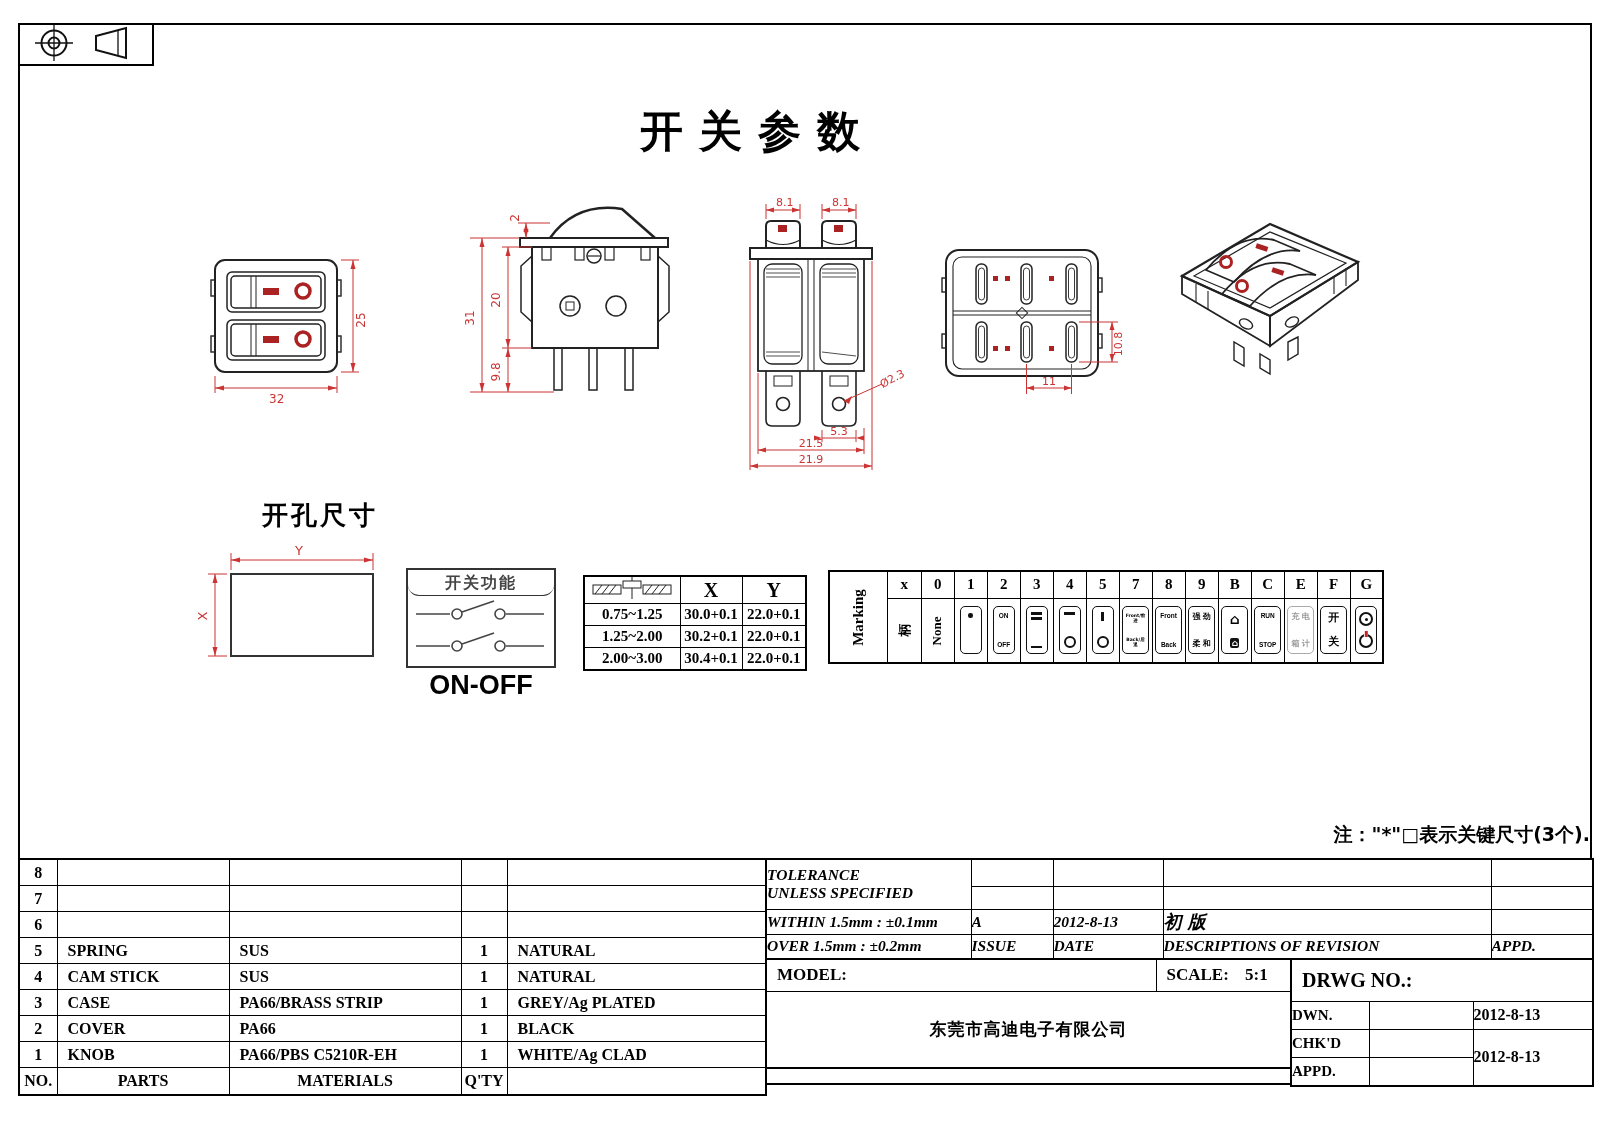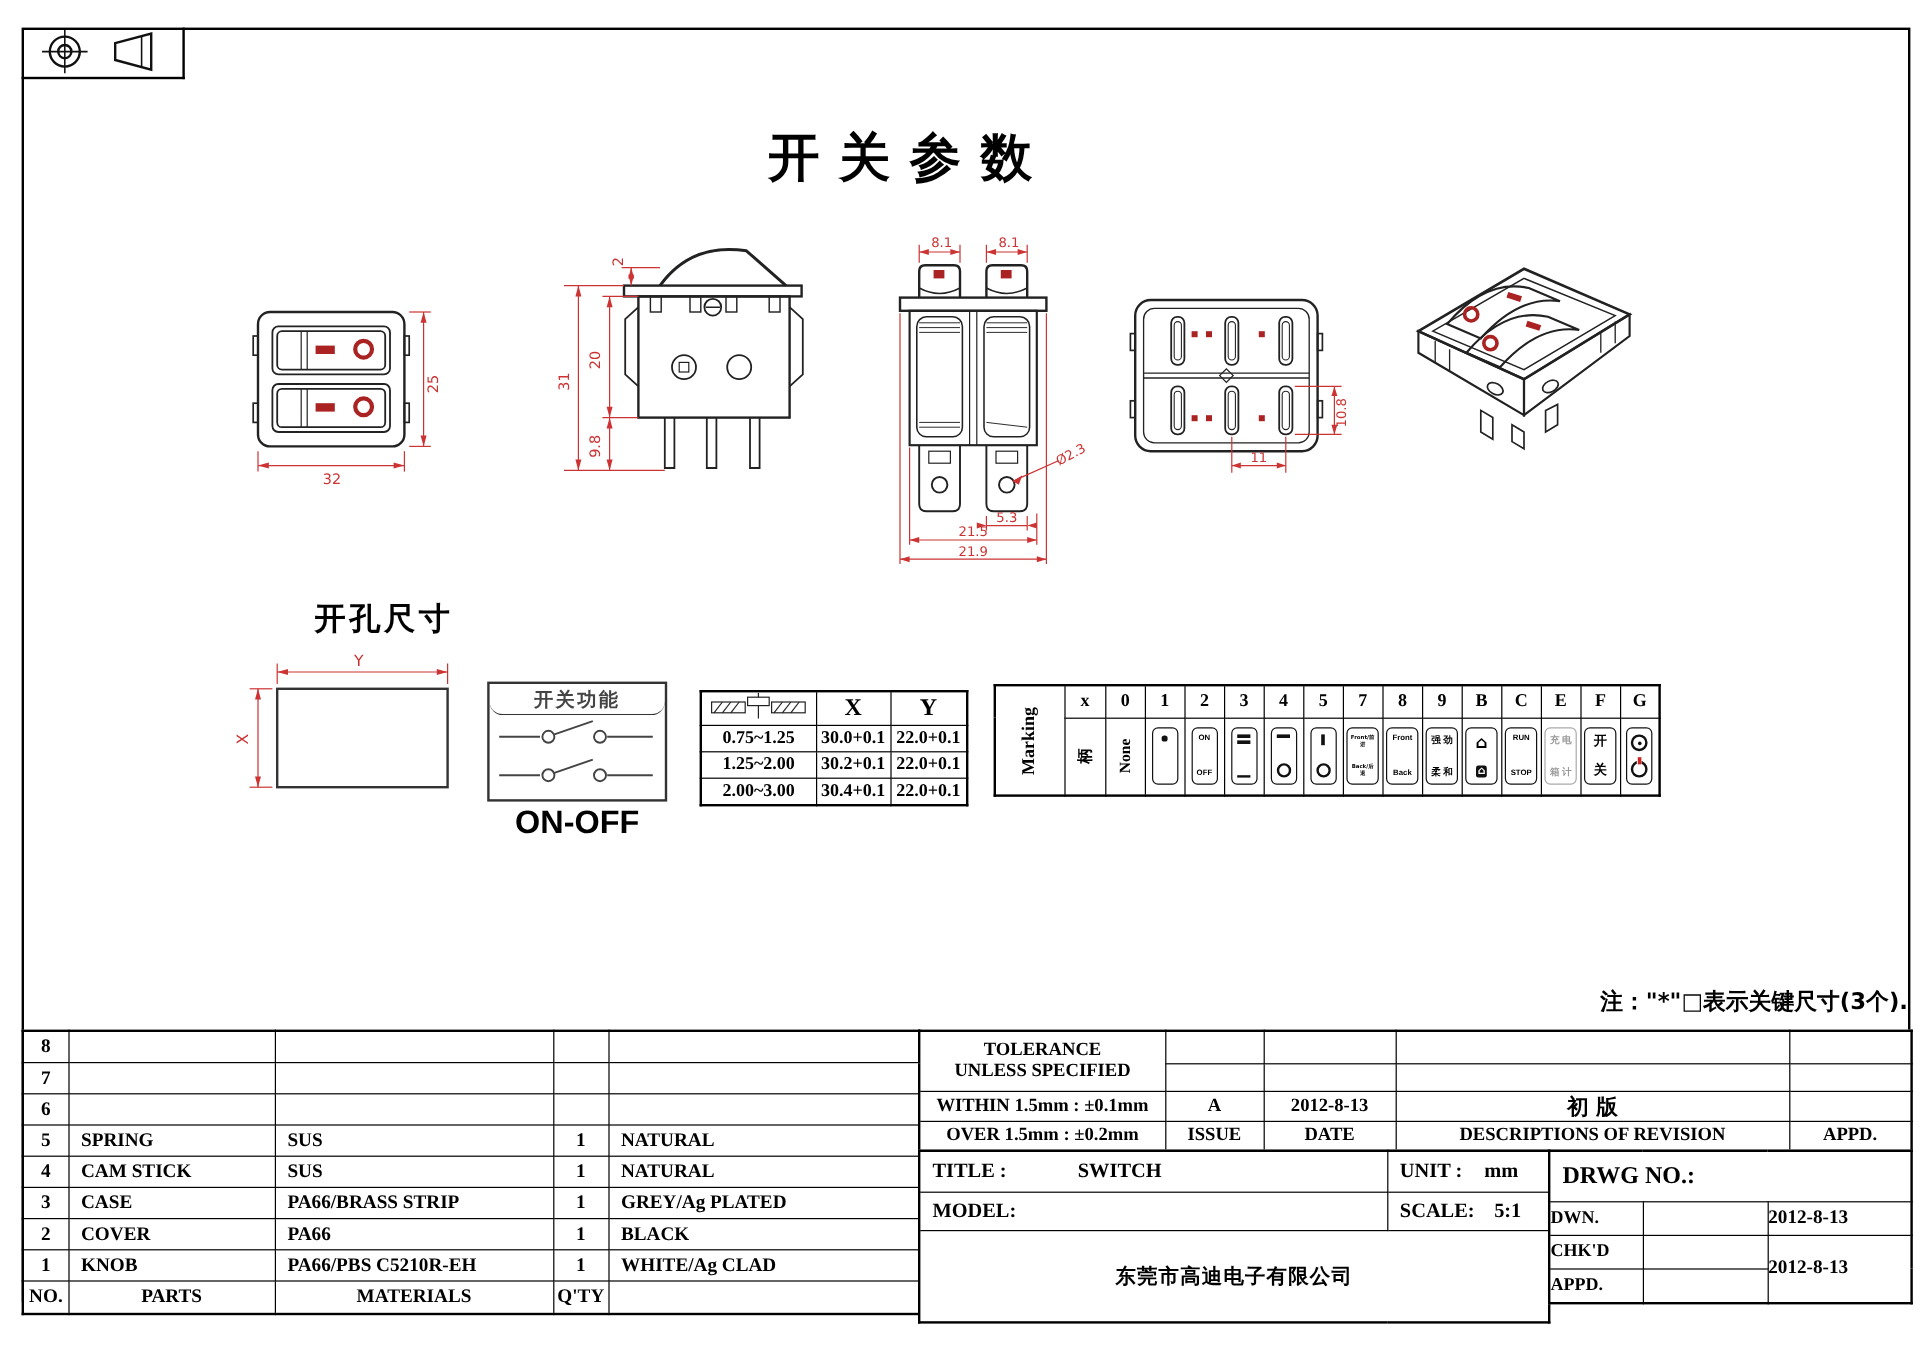--- a/index.html
+++ b/index.html
@@ -34,39 +34,39 @@
       display:flex;flex-direction:column;align-items:center;justify-content:space-between;padding:5px 0;box-sizing:border-box;}
   .rk-w{width:27px;}
   .rk-gray{border-color:#aaa;color:#999;}
   .bars2{display:flex;flex-direction:column;gap:2.5px;}
   .bar{width:11px;height:2.6px;background:#111;}
   .vbar{width:2.6px;height:9px;background:#111;}
   .cir{width:8px;height:8px;border:2.2px solid #111;border-radius:50%;}
   .dotk{width:4.5px;height:4.5px;background:#111;border-radius:50%;margin-top:1px;}
   .tinytxt{font-size:6.5px;line-height:7px;font-weight:bold;font-family:"Liberation Sans",sans-serif;}
   .microtxt{font-size:5px;line-height:6px;transform:scale(.9);font-family:"DejaVu Sans",sans-serif;}
-  .zh8{font-size:8px;line-height:9px;font-family:Liberation Serif, serif;}
+  .zh8{font-size:8px;line-height:9px;font-family:Liberation Sans, sans-serif;}
   .zh11{font-size:11px;line-height:12px;font-family:"DejaVu Sans",sans-serif;}
   .house-top{font-size:14px;line-height:14px;font-weight:bold;font-family:"DejaVu Sans",sans-serif;}
   .house-bot{font-size:9px;line-height:10px;background:#111;color:#fff;padding:0 1.5px;border-radius:2px;font-family:"DejaVu Sans",sans-serif;}
   .fisheye{width:10px;height:10px;border:2px solid #111;border-radius:50%;display:flex;align-items:center;justify-content:center;}
   .fe-dot{width:3.5px;height:3.5px;background:#111;border-radius:50%;}
   .pwr{position:relative;width:10px;height:10px;border:2.2px solid #111;border-radius:50%;margin-top:3px;}
   .pwr-notch{position:absolute;top:-3px;left:50%;transform:translateX(-50%);width:4px;height:4px;background:#fff;}
   .pwr-line{position:absolute;top:-5px;left:50%;transform:translateX(-50%);width:2.4px;height:6px;background:#c22;}
   
   #note{left:1150px;top:822px;width:440px;text-align:right;font-size:19px;font-weight:bold;font-family:"DejaVu Sans",sans-serif;}
   
   #parts-table{left:18px;top:858px;}
   #parts-table td{font-size:16px;font-weight:bold;height:25px;}
   #parts-table td.c{text-align:center;}
   #parts-table td.l{padding-left:10px;text-align:left;}
   
   #rev-table{left:765px;top:858px;}
-  #rev-table td{font-size:15.5px;font-weight:bold;text-align:center;}
+  #rev-table td{font-size:15.5px;font-weight:bold;font-style:italic;}
   
   #tb-left{left:765px;top:958px;}
   #tb-left td{font-size:17px;font-weight:bold;}
   #tb-right{left:1290px;top:958px;}
   #tb-right td{font-size:15px;font-weight:bold;text-align:left;}
   .pad-l{padding-left:10px!important;text-align:left!important;}
   #company-cell{font-size:36px;font-weight:600;text-align:center;font-family:"DejaVu Sans",sans-serif;letter-spacing:1px;}
   svg text{font-family:"DejaVu Sans",sans-serif;}
 </style>
 </head>
@@ -683,30 +683,20 @@
     </tr>
   </tbody>
     </table>
 
   <table class="cad abs" id="tb-left">
     <colgroup>
         <col style="width:390px">
         <col style="width:135px">
       </colgroup>
     <tbody>
-        <tr style="height:34px">
-      <td class="pad-l">
-        <span>TITLE :</span>
-        <span style="padding-left:55px">SWITCH</span>
-      </td>
-      <td class="pad-l">
-        <span>UNIT :</span>
-        <span style="padding-left:14px">mm</span>
-      </td>
-    </tr>
     <tr style="height:32px">
       <td class="pad-l">
         <span>MODEL:</span>
       </td>
       <td class="pad-l">
         <span>SCALE:</span>
         <span style="padding-left:12px">5:1</span>
       </td>
     </tr>
     <tr style="height:77px">

